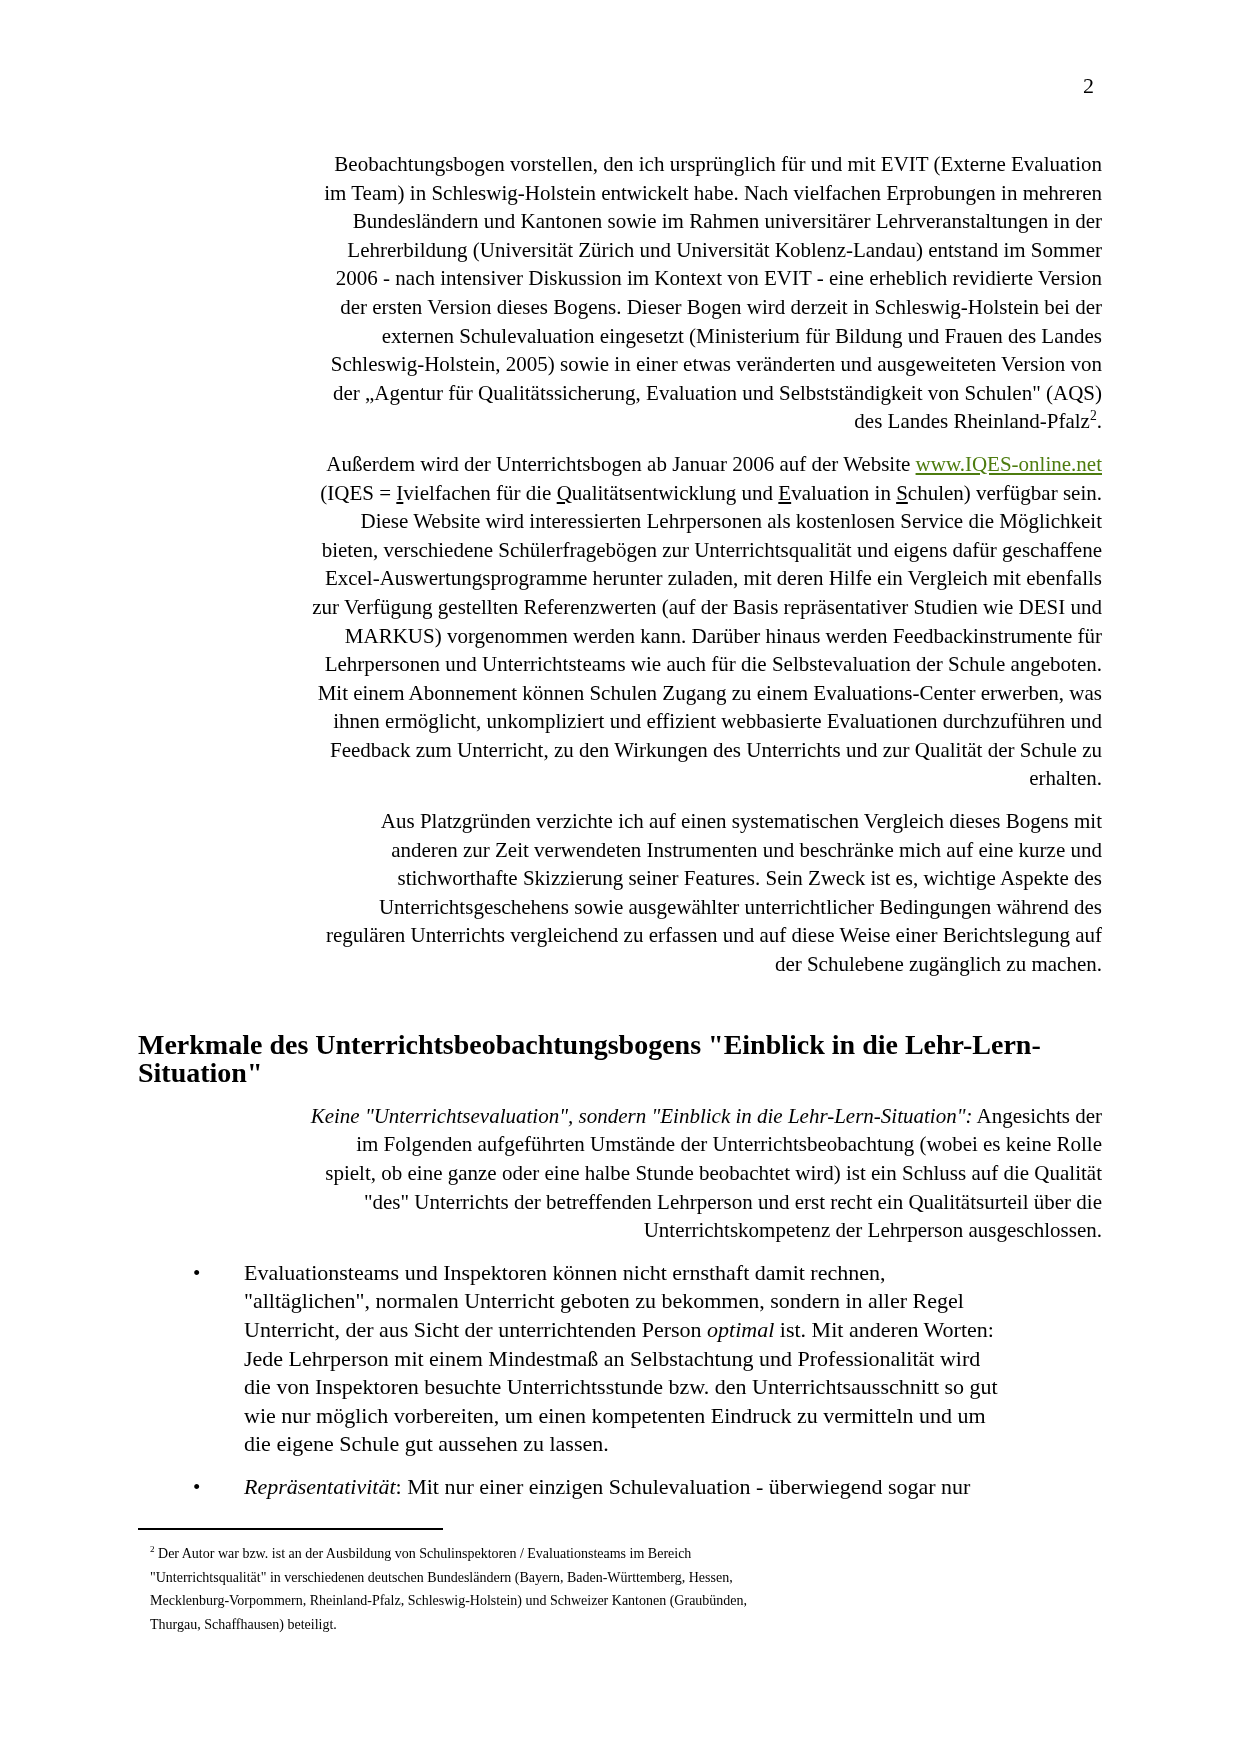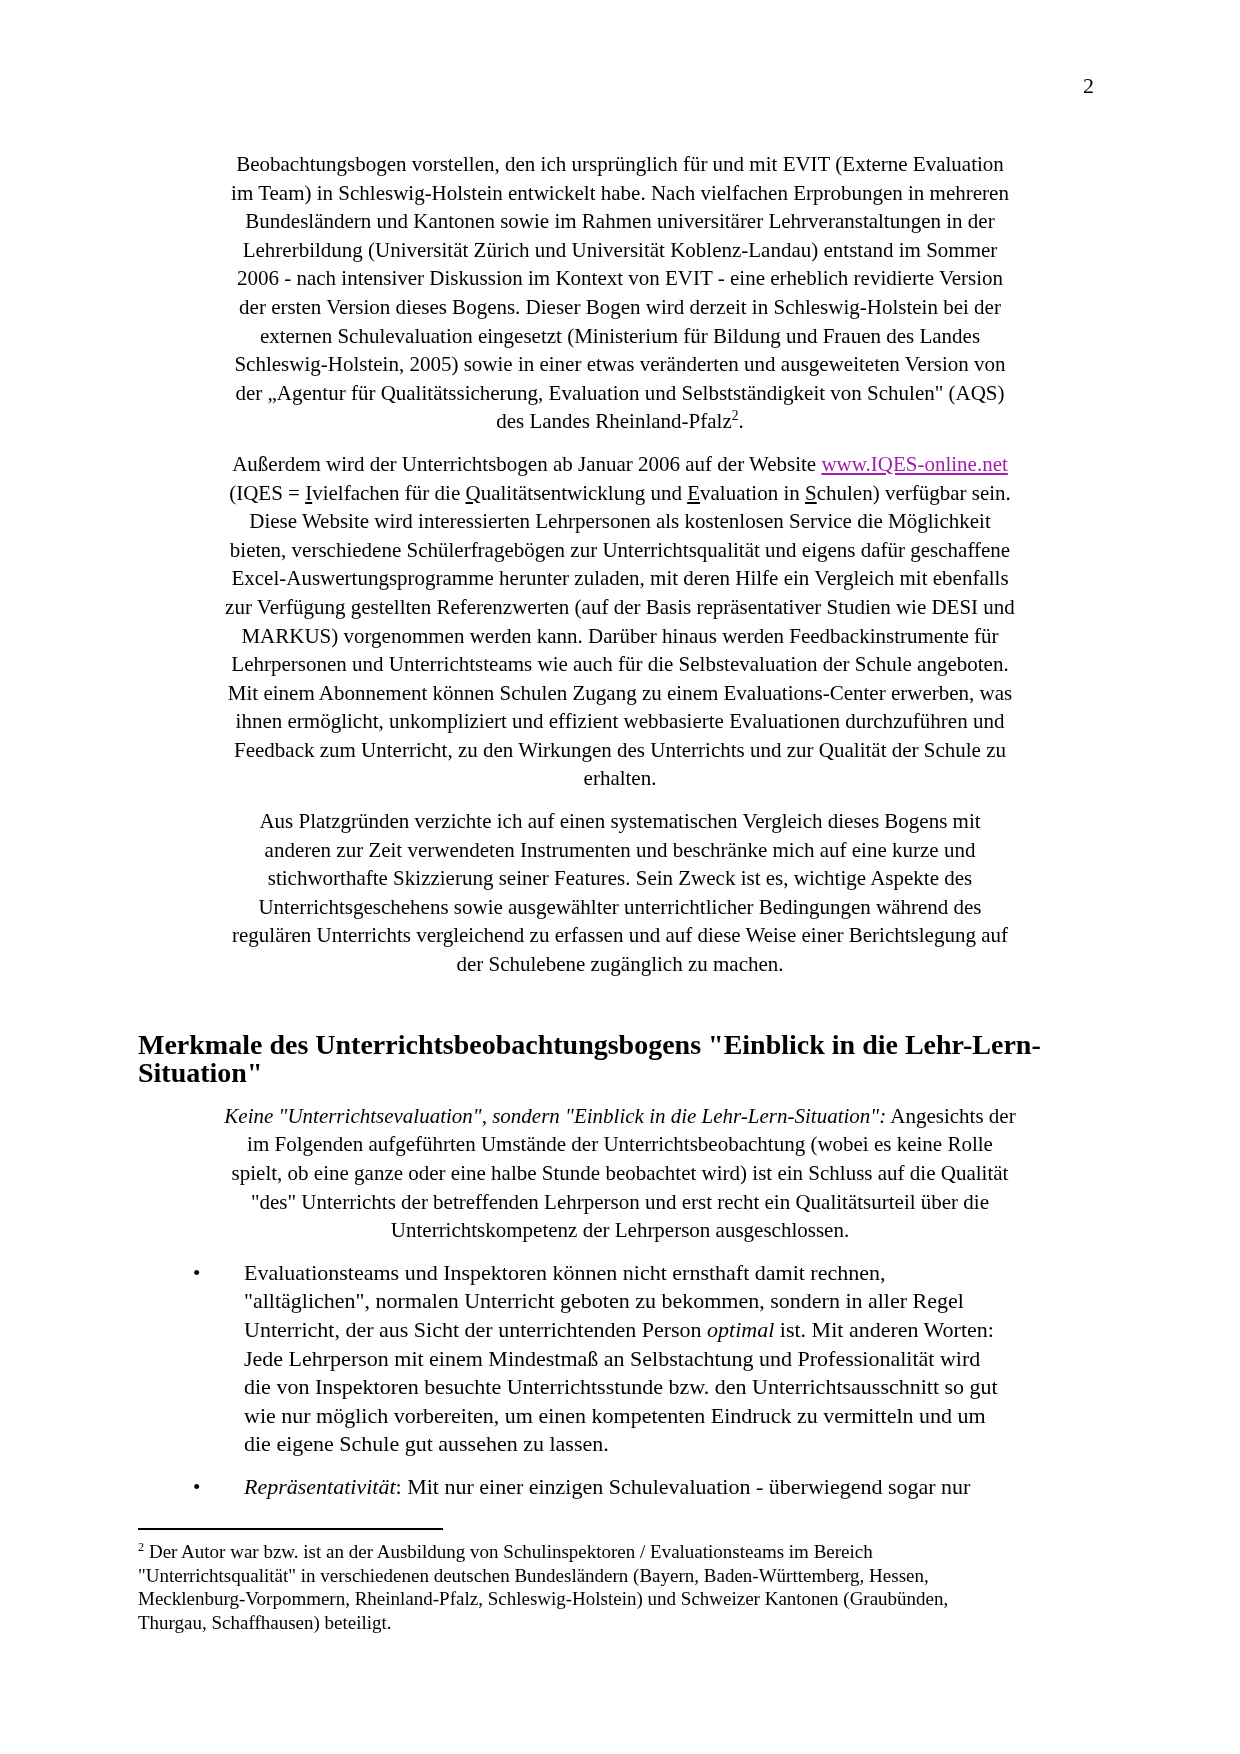--- a/index.html
+++ b/index.html
@@ -24,38 +24,38 @@
     font-size: 22px;
     line-height: 28px;
     padding-right: 8px;
     margin: 0 0 50px 0;
   }
   .body-par {
     font-size: 21px;
     line-height: 28.6px;
     margin: 0 0 14px 0;
     white-space: pre-line;
-    text-align: center;
+    text-align: right;
   }
   .section-heading {
     font-size: 28px;
     line-height: 28.6px;
     font-weight: bold;
     margin: 52px 0 14px 0;
     white-space: normal;
   }
   .italic { font-style: italic; }
   .u-letter { text-decoration: underline; }
   .fn-ref {
     font-size: 0.65em;
     vertical-align: super;
     line-height: 0;
   }
   a.doc-link {
-    color: #a21caf;
+    color: #4d7c0f;
     text-decoration: underline;
     cursor: pointer;
   }
   ul.bullet-list {
     list-style: none;
     margin: 0 0 0 0;
     padding: 0 0 0 106px;
   }
   ul.bullet-list li {
     position: relative;
@@ -72,23 +72,23 @@
     font-size: 21px;
   }
   .footnote-sep {
     width: 305px;
     height: 0;
     border: 0;
     border-top: 2px solid #000000;
     margin: 26px 0 10px 0;
   }
   .footnote {
-    font-size: 19px;
+    font-size: 14px;
     line-height: 23.6px;
-    margin: 0;
+    margin: 12px;
     white-space: pre-line;
   }
 </style>
 </head>
 <body>
 
 <div class="page">
   <div class="content">
 
     <div class="page-number">2</div>

